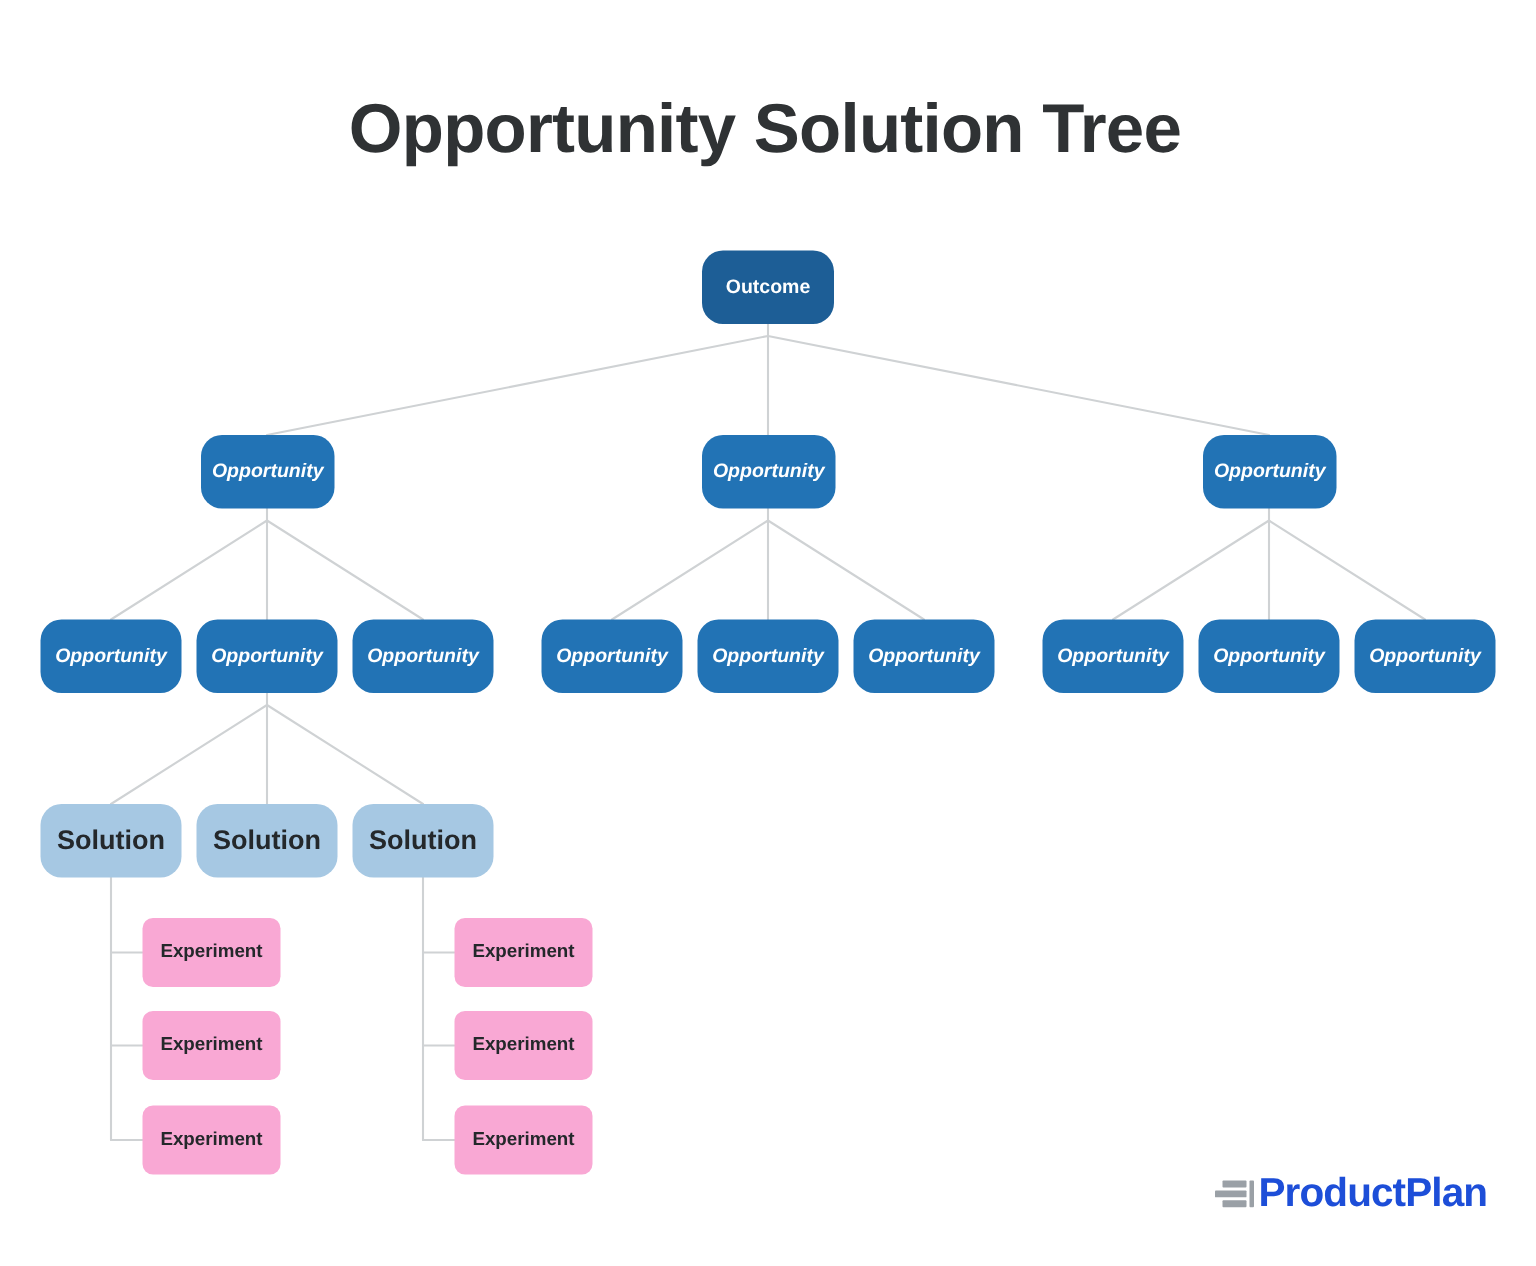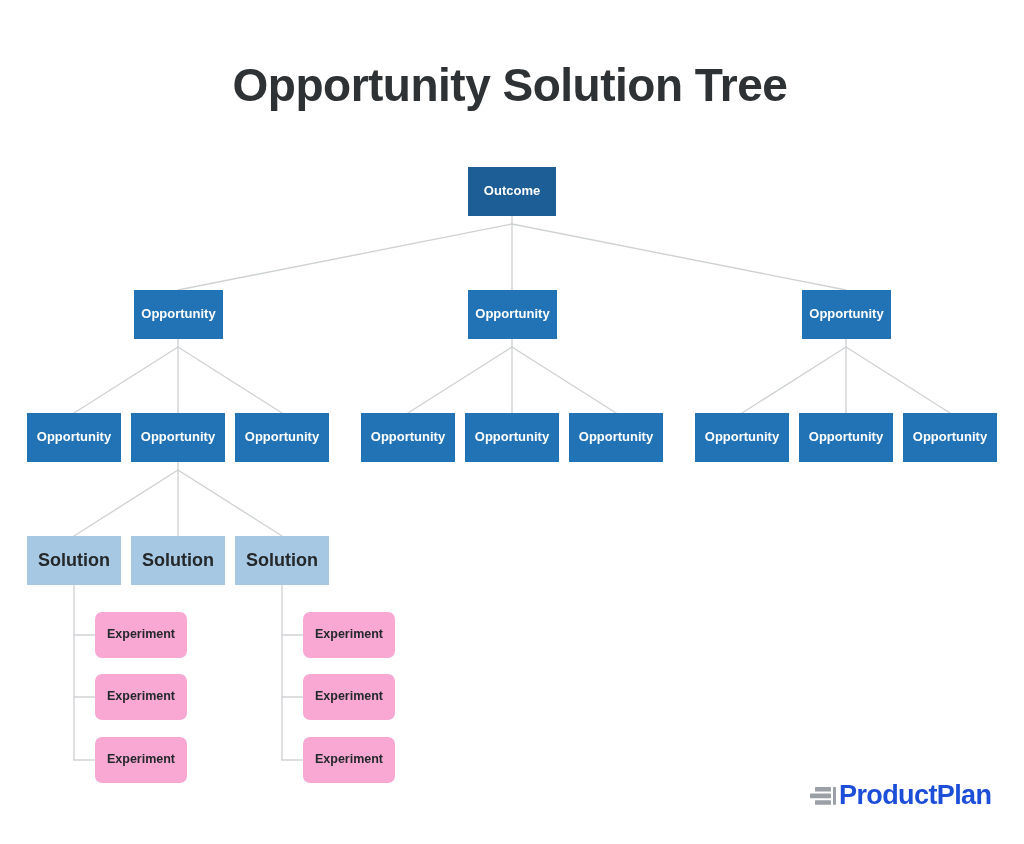--- a/index.html
+++ b/index.html
@@ -37,35 +37,36 @@
     width: 1024px;
     height: 844px;
     pointer-events: none;
   }
   .node {
     position: absolute;
     box-sizing: border-box;
     display: flex;
     align-items: center;
     justify-content: center;
-    border-radius: 0;
+    border-radius: 14px;
     font-weight: bold;
     text-align: center;
     line-height: 1.1;
     white-space: nowrap;
   }
   .node.outcome {
     background: #1d5e96;
     color: #ffffff;
     font-size: 13px;
   }
   .node.opportunity {
     background: #2273b5;
     color: #ffffff;
     font-size: 13px;
+    font-style: italic;
   }
   .node.solution {
     background: #a6c8e3;
     color: #24282b;
     font-size: 18px;
   }
   .node.experiment {
     background: #f9a8d4;
     color: #24282b;
     font-size: 12.5px;

